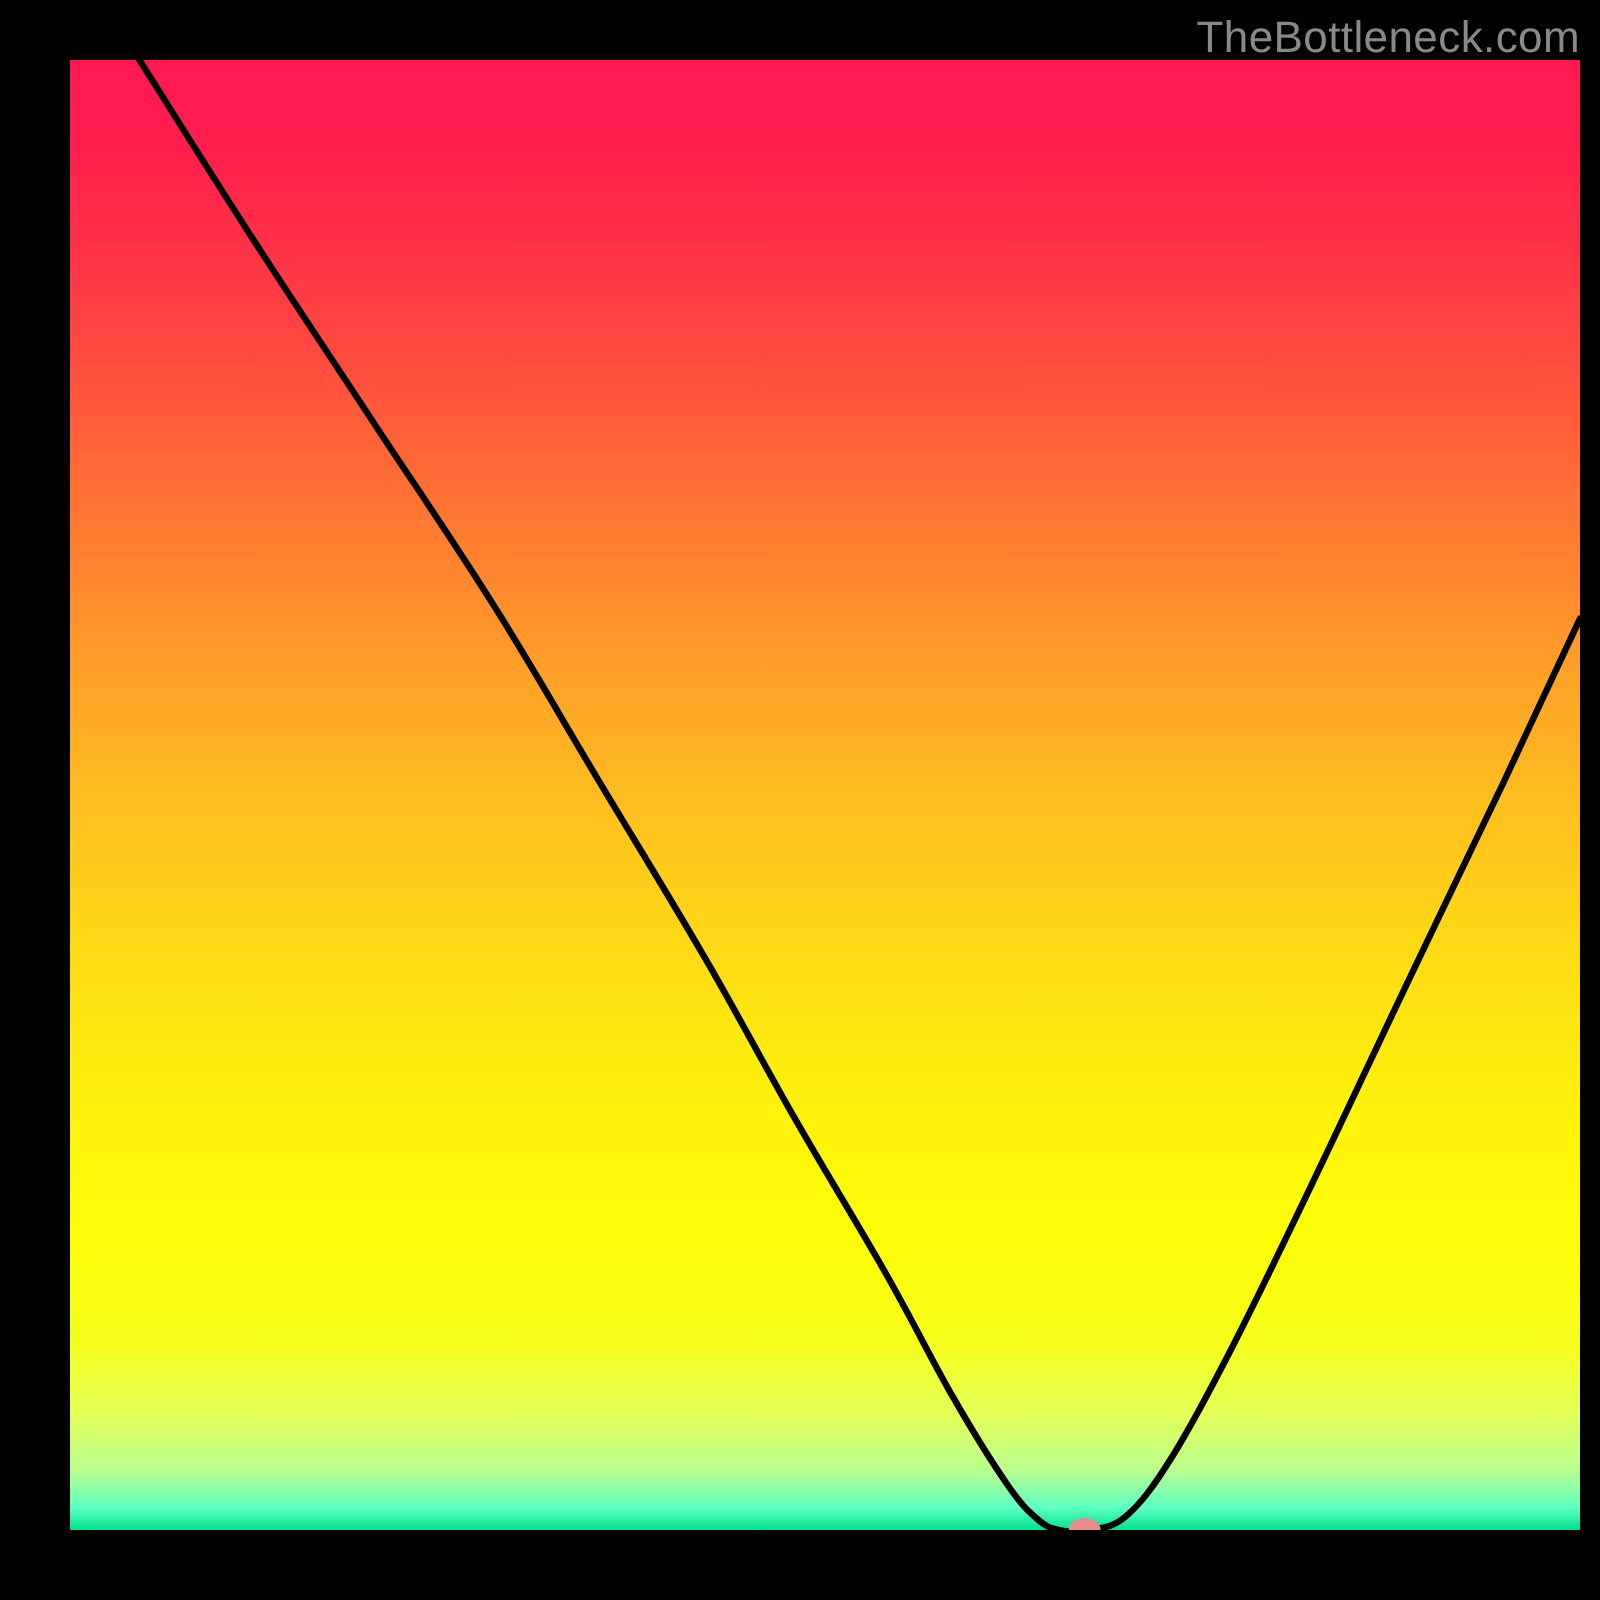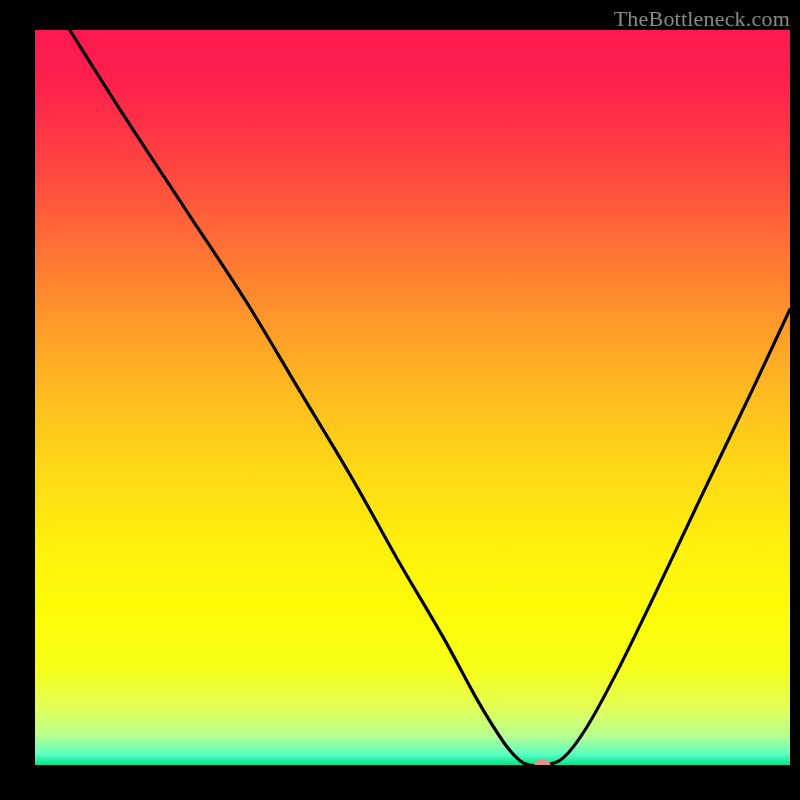--- a/index.html
+++ b/index.html
@@ -12,21 +12,21 @@
   }
   .container {
     position: relative;
     width: 800px;
     height: 800px;
   }
   .watermark {
     position: absolute;
     top: 6px;
     right: 10px;
-    font-family: Liberation Serif, serif;
+    font-family: Liberation Sans, sans-serif;
     font-size: 22px;
     color: #88898a;
     z-index: 20;
     letter-spacing: 0.2px;
   }
   svg {
     position: absolute;
     top: 0;
     left: 0;
   }

